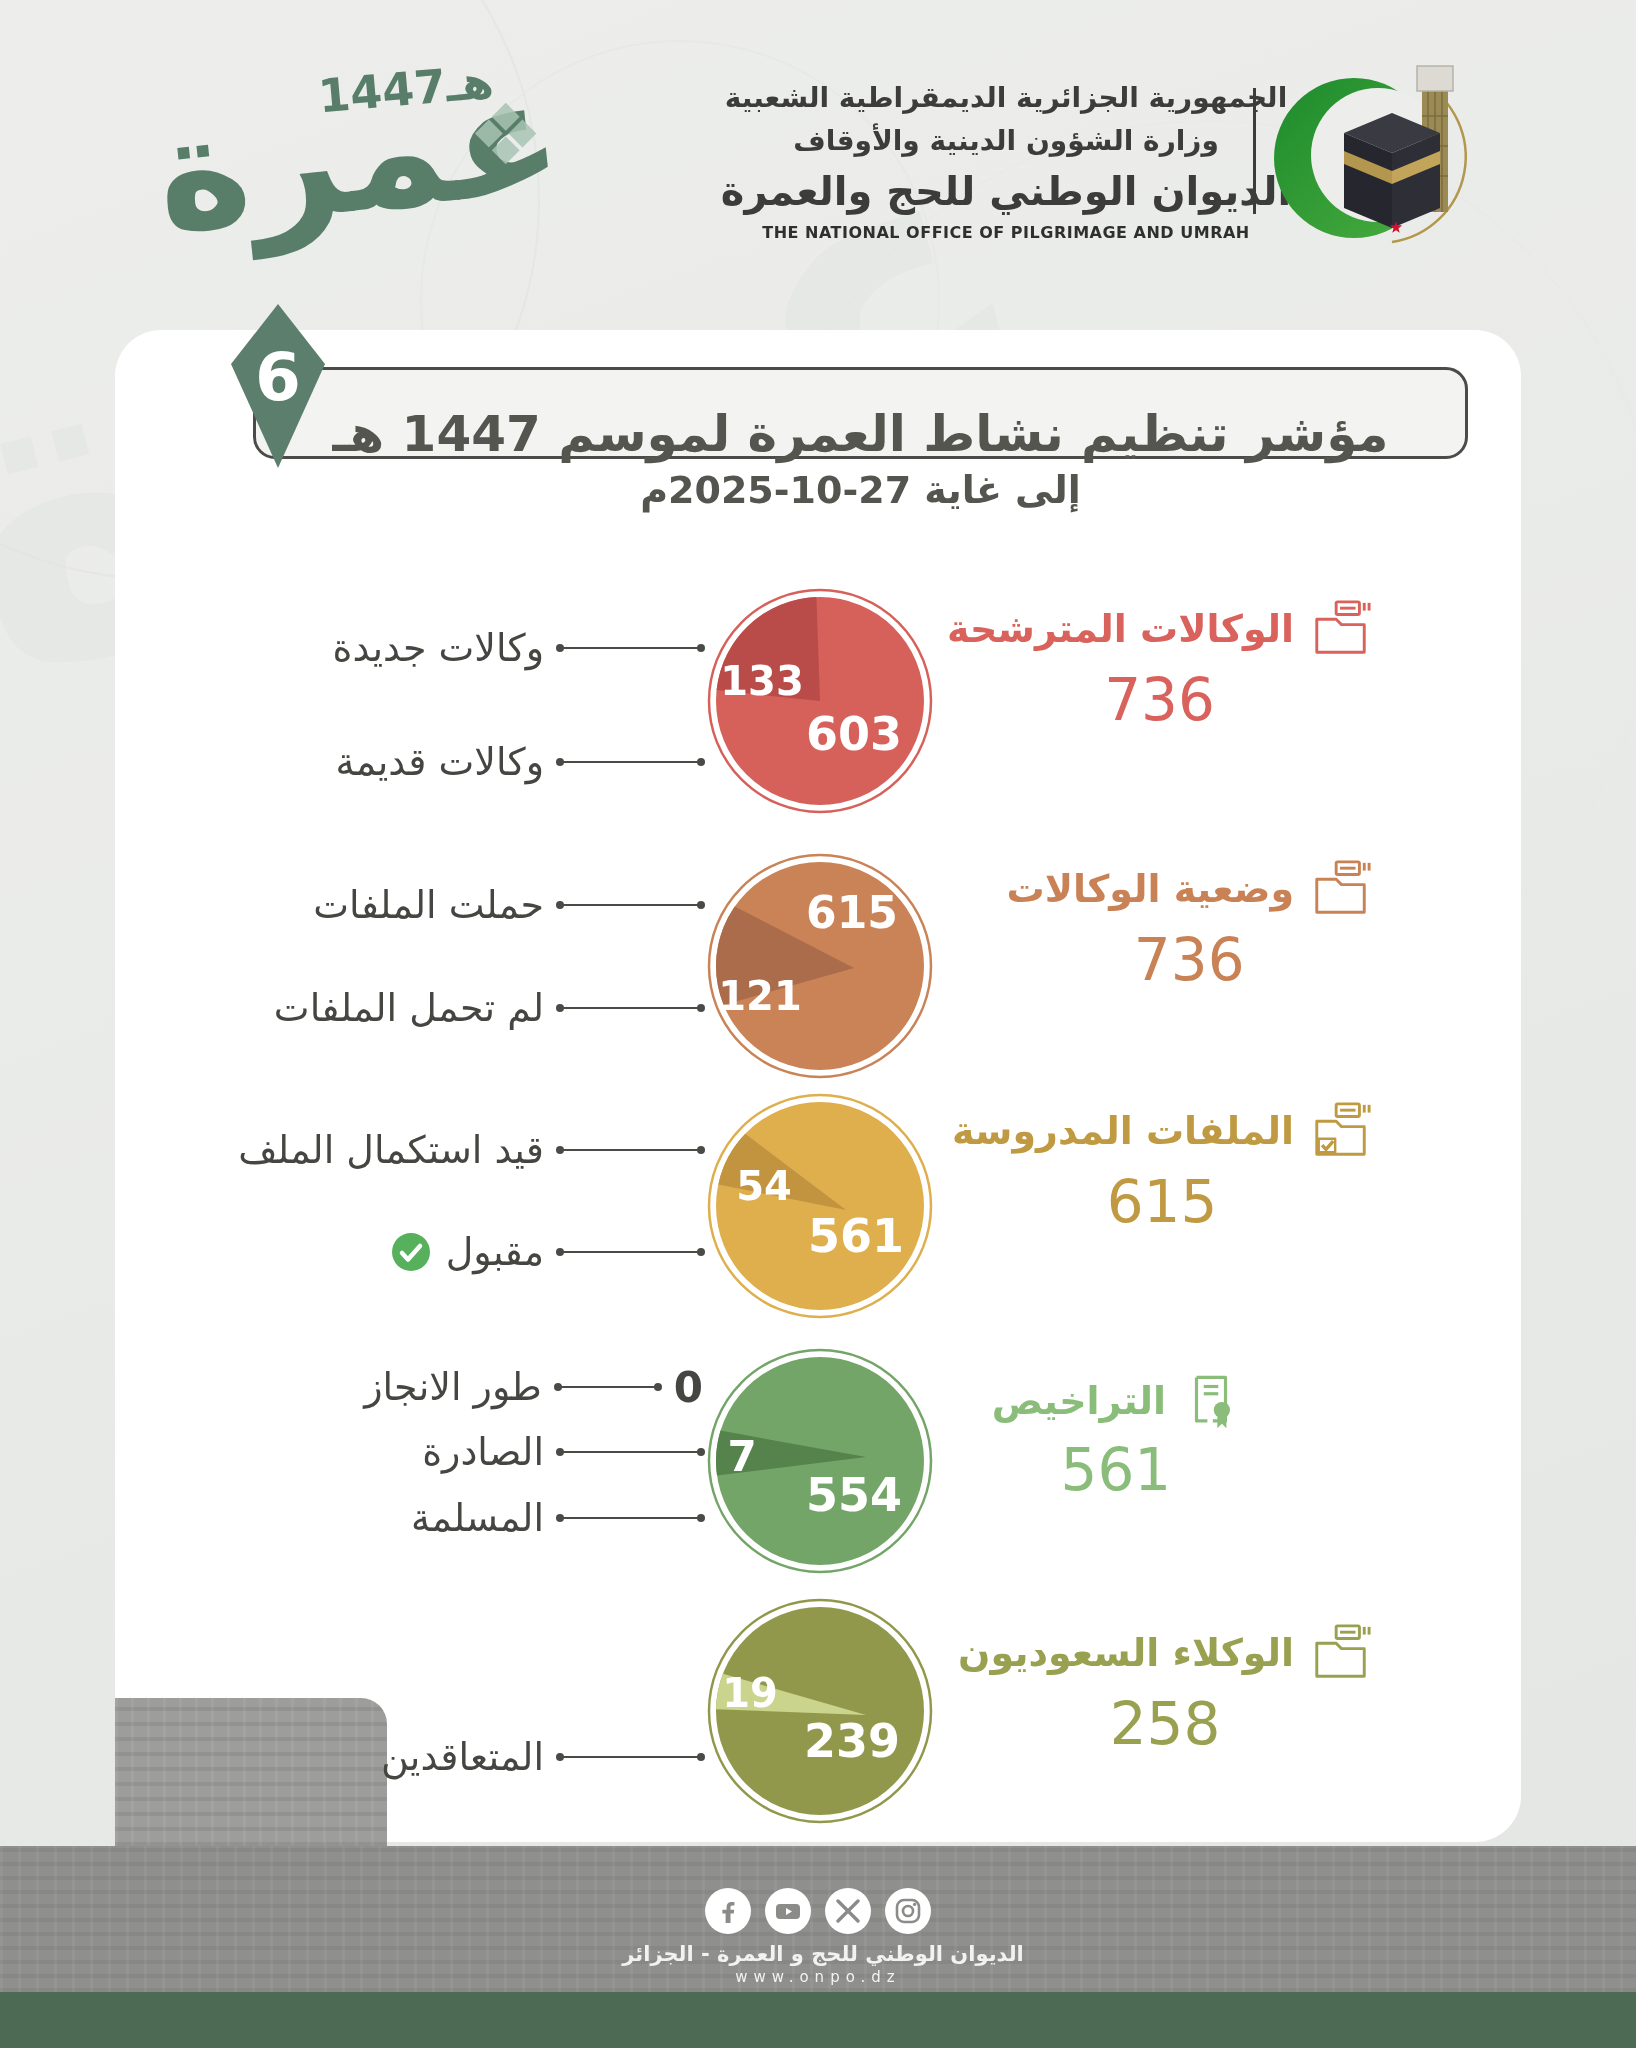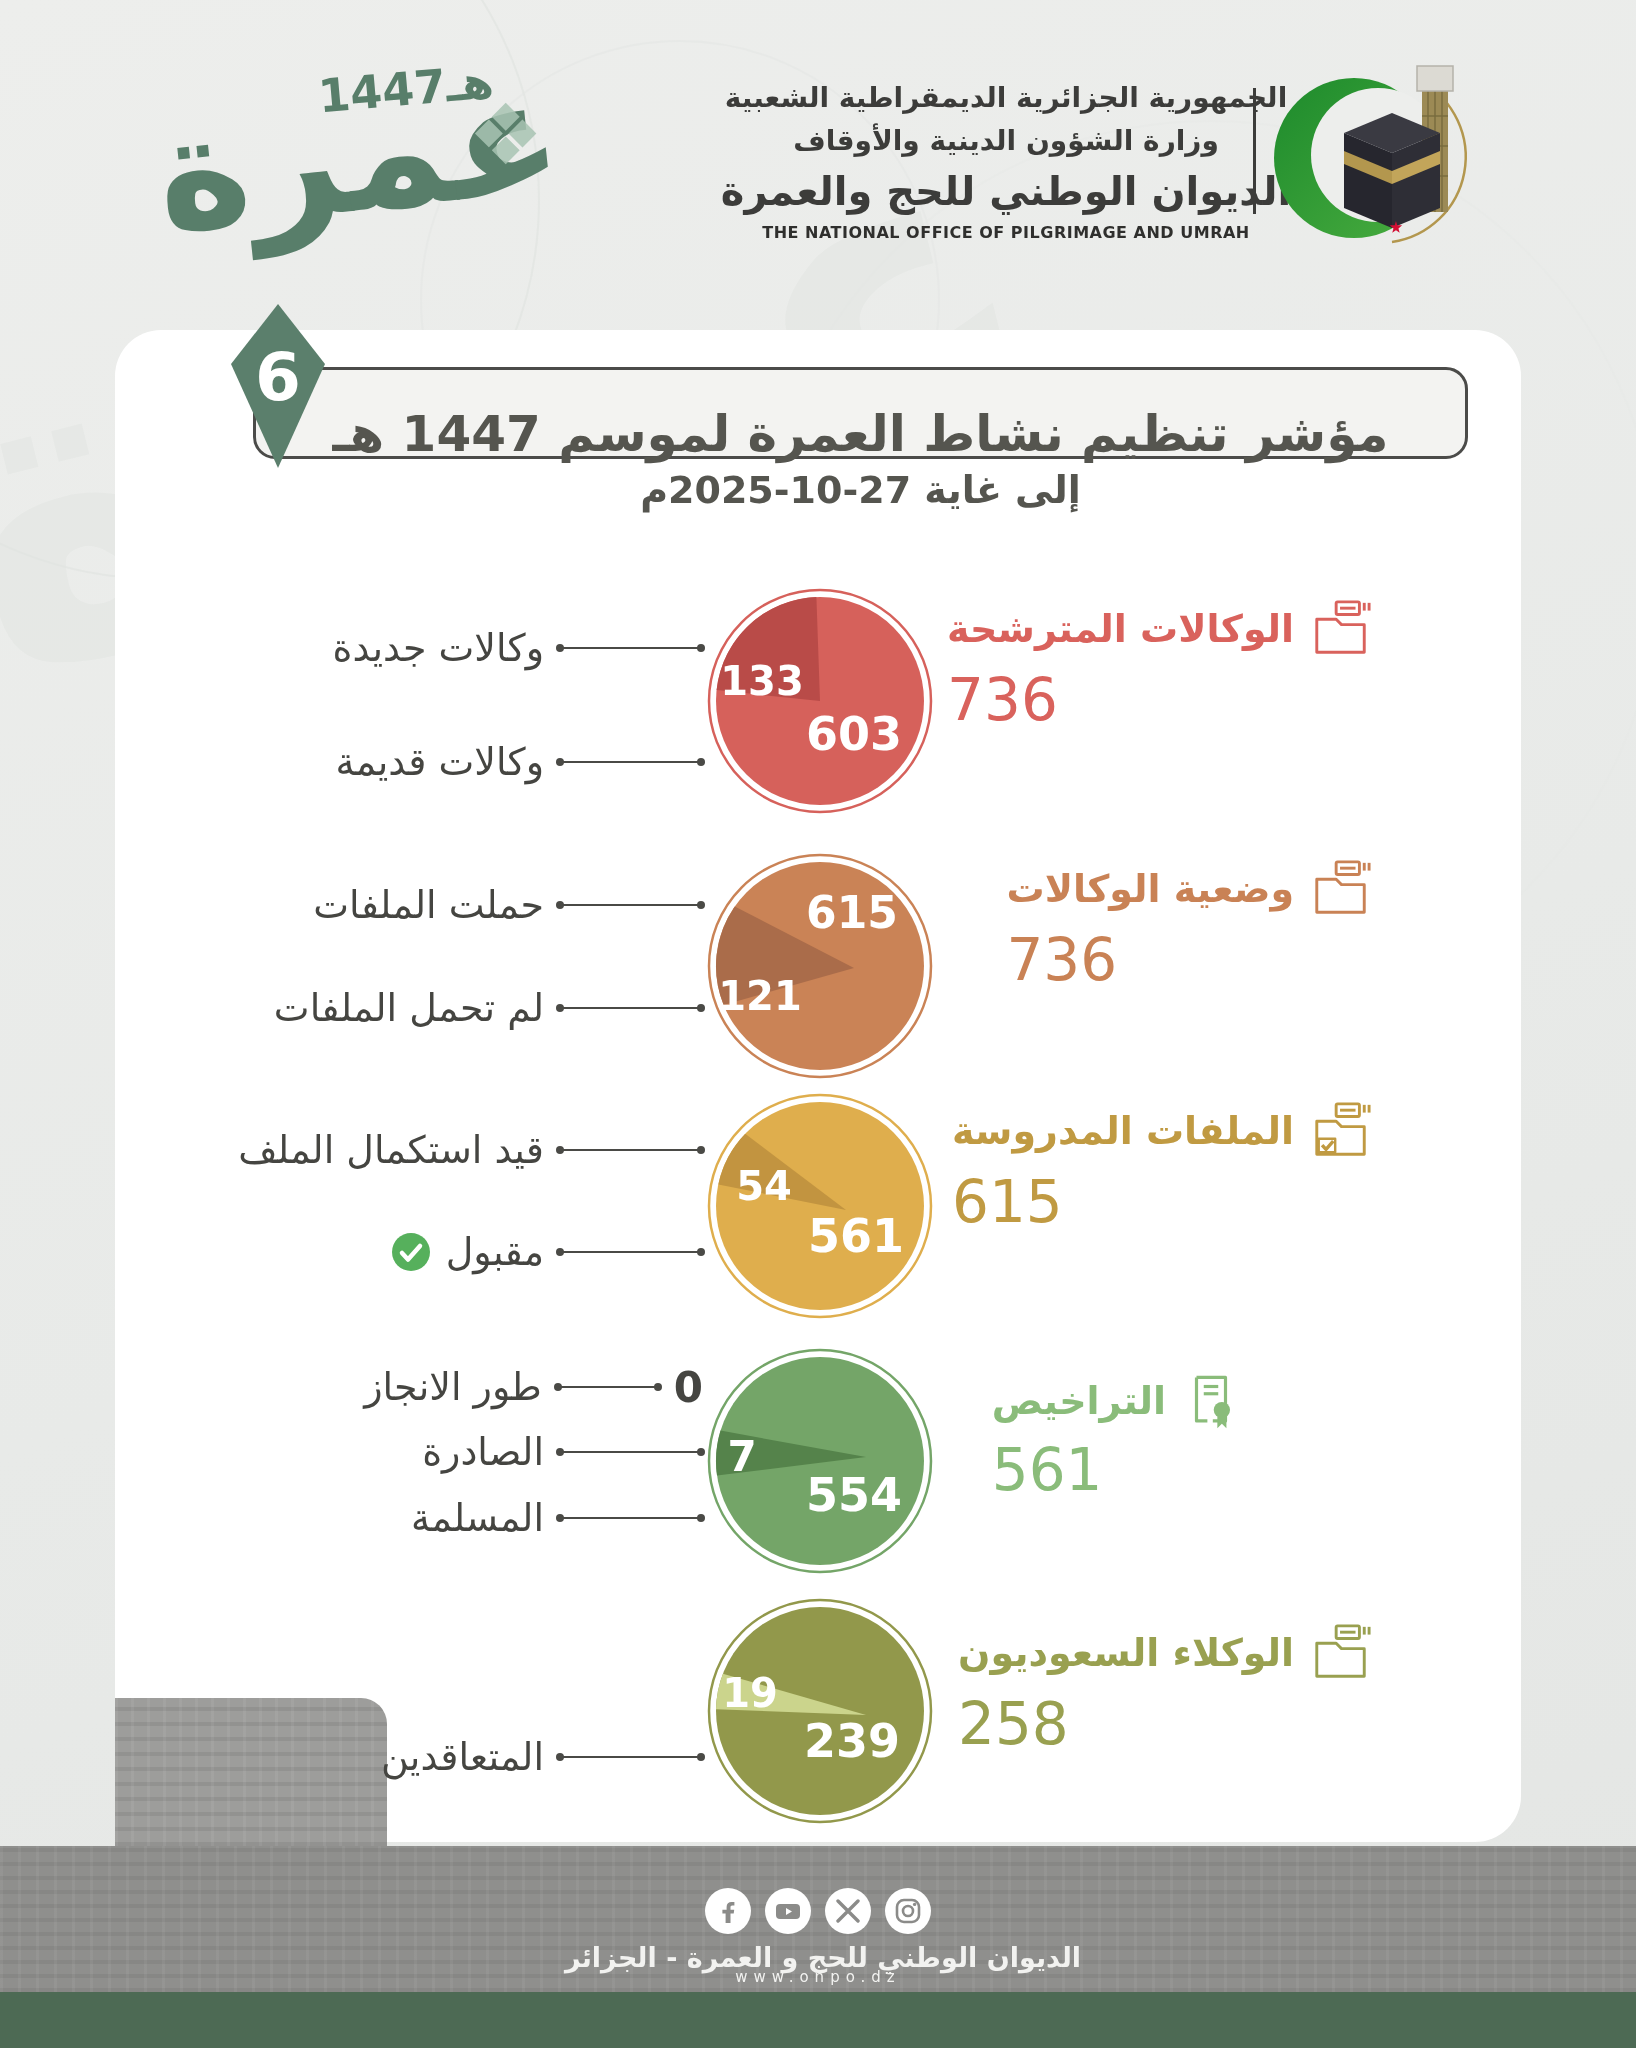--- a/index.html
+++ b/index.html
@@ -30,21 +30,21 @@
   .title-bar{position:absolute;left:253px;top:367px;width:1215px;height:92px;background:#f3f3f1;
              border:3.5px solid #4b4b49;border-radius:22px;display:flex;align-items:center;justify-content:center;z-index:3;}
   .title-bar span{font-size:50px;font-weight:700;color:#55554f;direction:rtl;margin-top:42px;}
   .badge{position:absolute;left:228px;top:300px;width:100px;height:172px;z-index:4;}
   .badge text{font-size:66px;font-weight:700;fill:#ffffff;}
   .subtitle{position:absolute;left:253px;top:468px;width:1215px;text-align:center;font-size:38px;
             font-weight:700;color:#55554f;direction:rtl;z-index:3;}
   
   .pie{position:absolute;left:704px;width:232px;height:232px;z-index:2;}
   .pie text{font-weight:700;fill:#ffffff;}
-  .sec{position:absolute;display:flex;flex-direction:column;z-index:2;}
+  .sec{position:absolute;display:flex;flex-direction:column;align-items:center;z-index:2;}
   .sec .line1{display:flex;flex-direction:row;align-items:center;gap:16px;}
   .sec .sec-title{font-size:38px;font-weight:700;direction:rtl;white-space:nowrap;}
   .sec .sec-total{font-size:58px;font-weight:500;margin-top:6px;}
   .sec svg{display:block;}
   .lbl{position:absolute;left:225px;width:478px;height:62px;display:flex;align-items:center;
        justify-content:flex-end;gap:14px;z-index:2;}
   .lbl .txt{font-size:38px;font-weight:500;color:#454541;direction:rtl;white-space:nowrap;}
   .lbl .zero{font-size:42px;font-weight:600;color:#454541;}
   .conn{position:relative;height:0;border-top:2.5px solid #4a4a46;width:145px;flex:0 0 auto;}
   .conn.short{width:104px;}
@@ -60,21 +60,21 @@
        background:#9d9d9b;border-top-right-radius:26px;
        background-image:repeating-linear-gradient(90deg,rgba(255,255,255,.06) 0 3px,transparent 3px 16px),
                         repeating-linear-gradient(0deg,rgba(0,0,0,.07) 0 4px,transparent 4px 15px);}
   .band{position:absolute;left:0;top:1846px;width:1636px;height:146px;background:#8f8f8d;z-index:2;
        background-image:repeating-linear-gradient(90deg,rgba(255,255,255,.05) 0 3px,transparent 3px 18px),
                         repeating-linear-gradient(0deg,rgba(0,0,0,.06) 0 4px,transparent 4px 14px);}
   .socials{position:absolute;left:0;top:1888px;width:1636px;display:flex;justify-content:center;gap:14px;z-index:3;}
   .s-circle{width:46px;height:46px;border-radius:50%;background:#ffffff;color:#8b8b89;
        display:flex;align-items:center;justify-content:center;}
   .f-org{position:absolute;left:0;top:1942px;width:1636px;text-align:center;color:#f2f2f0;
-       font-size:27px;font-weight:600;direction:rtl;z-index:3;padding-left:10px;}
+       font-size:21px;font-weight:600;direction:rtl;z-index:3;padding-left:10px;}
   .f-web{position:absolute;left:0;top:1968px;width:1636px;text-align:center;color:#f2f2f0;
        font-size:15px;font-weight:500;letter-spacing:6px;z-index:3;}
   .greenbar{position:absolute;left:0;top:1992px;width:1636px;height:56px;background:#4d6a54;z-index:3;}
 </style>
 </head>
 <body>
 
 <div class="canvas">
 
   <div class="swirl sw1"></div>

